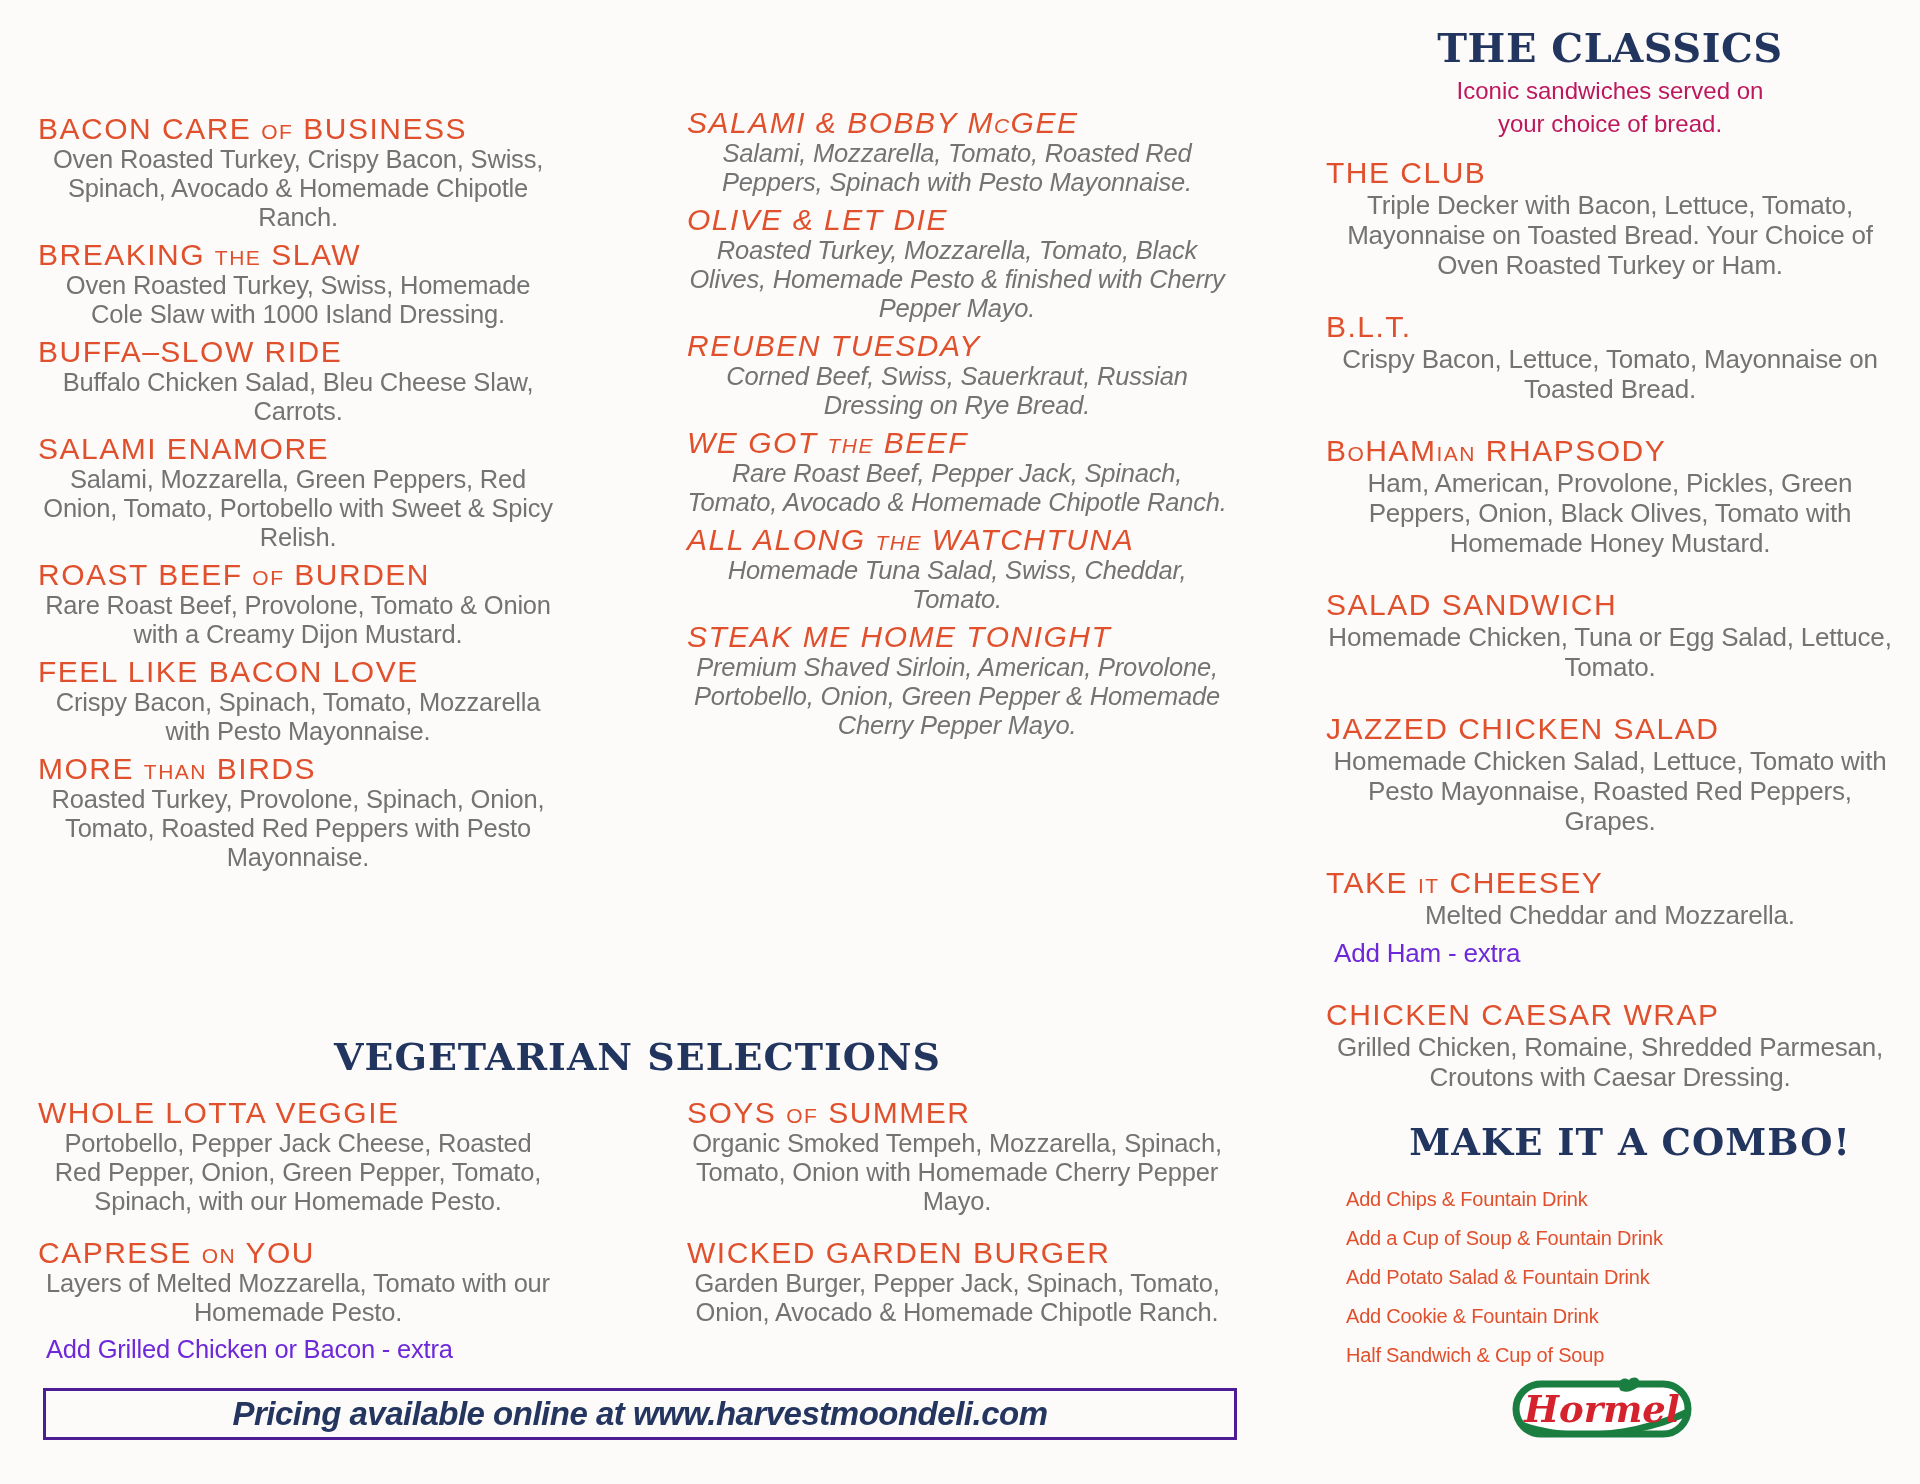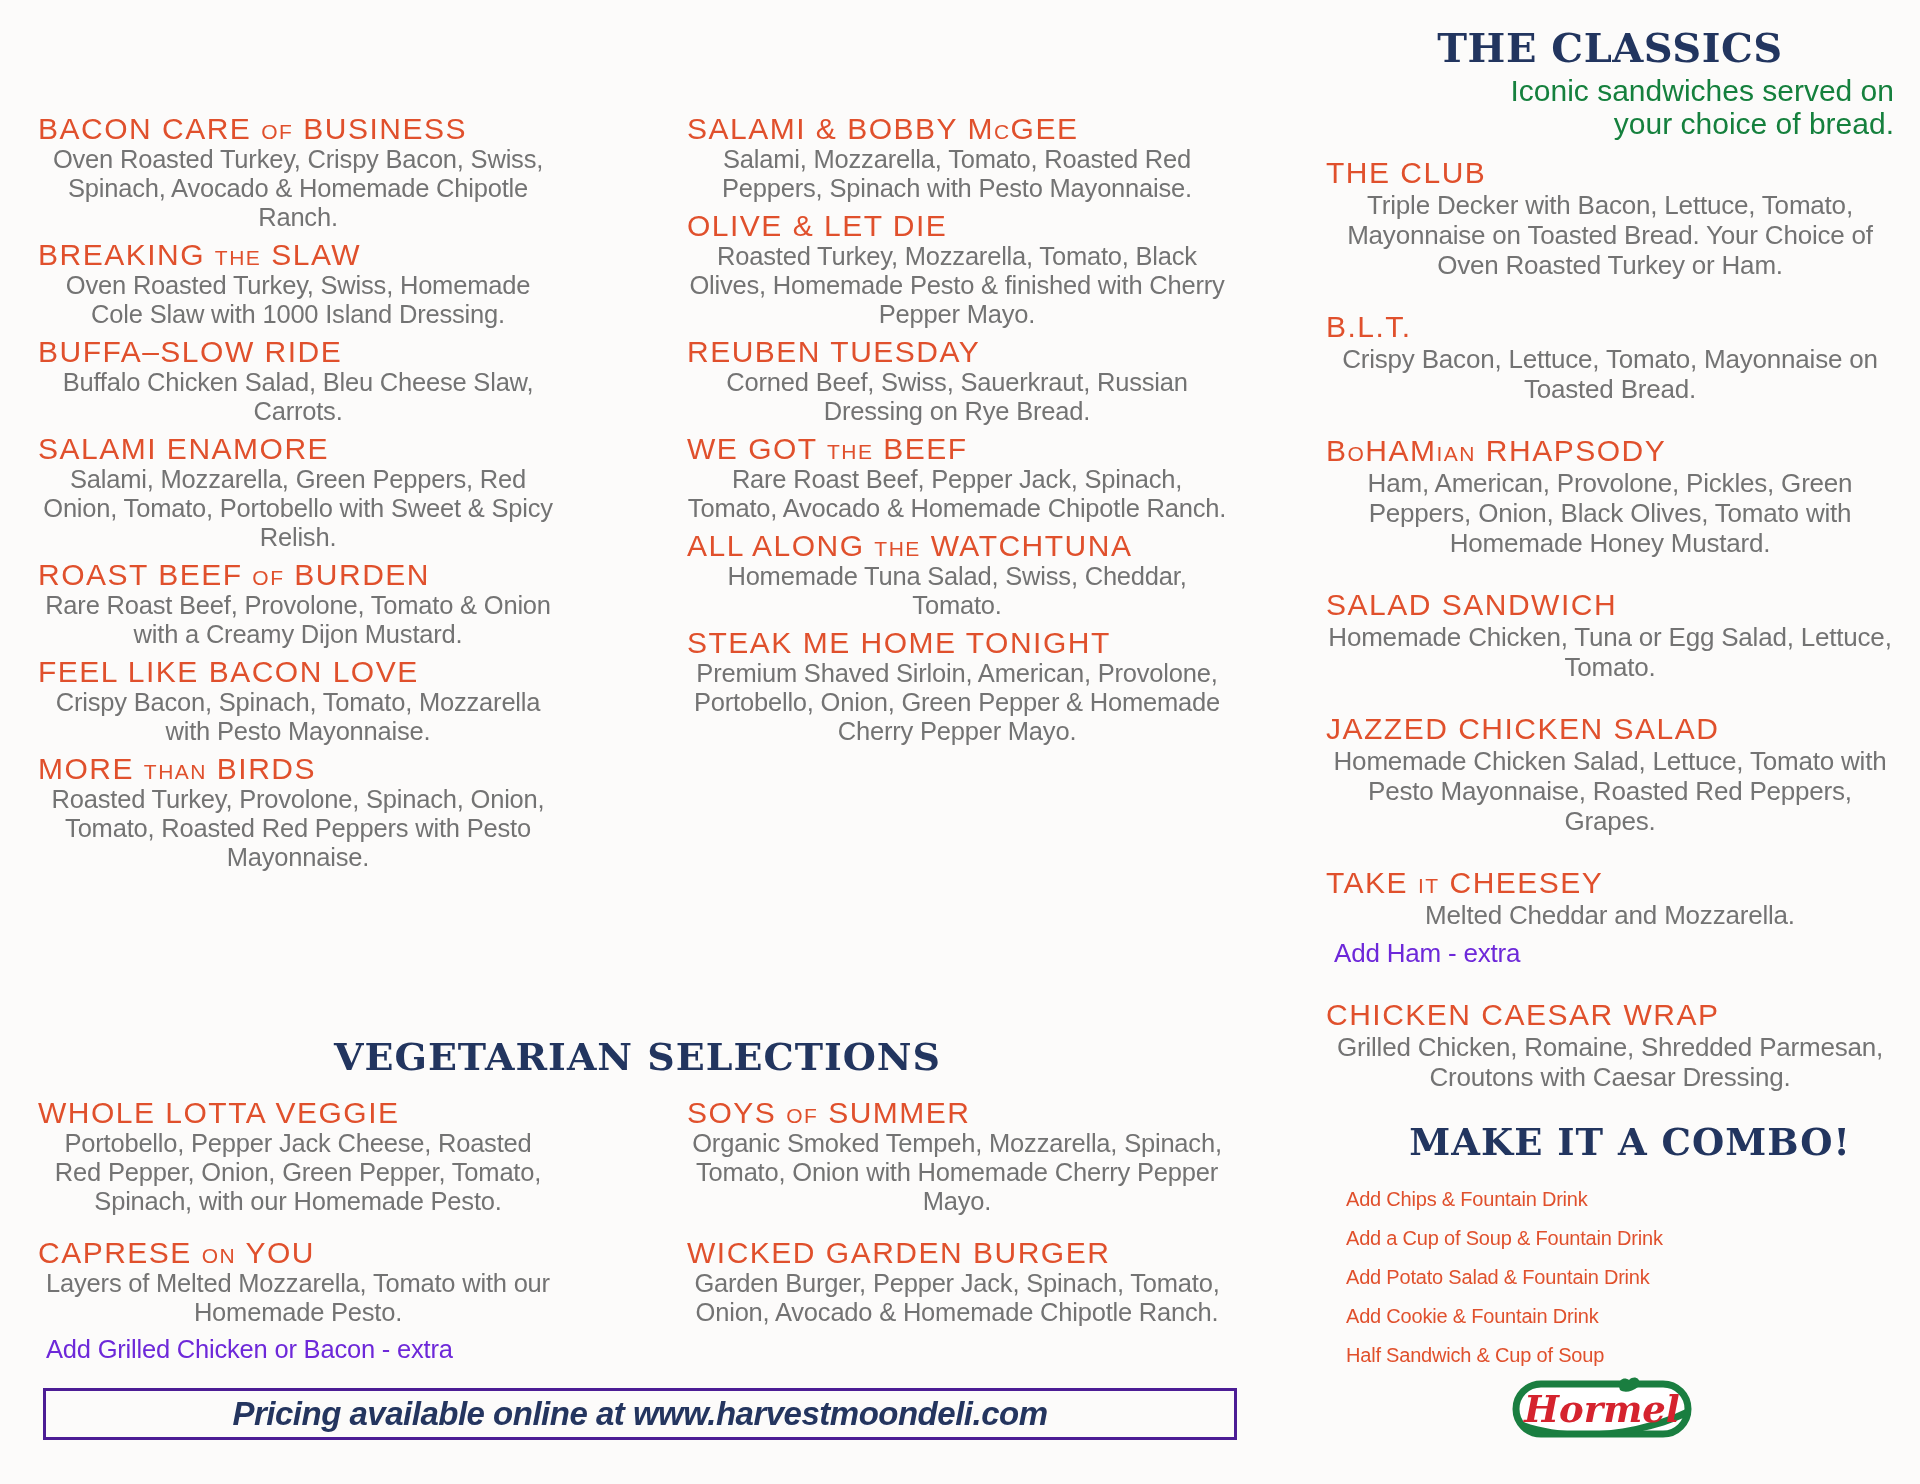--- a/index.html
+++ b/index.html
@@ -14,21 +14,21 @@
     font-weight:bold; color:#22355f; letter-spacing:0.5px;
     margin:0;
   }
   
   .spec-head { position:absolute; left:35px; top:22px; width:1205px; text-align:center; }
   .spec-head h1 { font-size:40px; line-height:48px; }
   .spec-sub { margin:4px 0 0 0; color:#e0502c; font-size:29px; line-height:34px; }
 
   .col { position:absolute; }
   .col-a { left:38px;  top:112px; width:520px; }
-  .col-b { left:687px; top:112px; width:540px; }
+  .col-b { left:687px; top:106px; width:540px;font-style:italic; }
 
   .menu-item { margin:0 0 6px 0; }
   .item-title {
     margin:0; font-weight:400; color:#e0502c;
     font-variant:small-caps;
     font-size:30px; line-height:33px; letter-spacing:1.5px;
   }
   .item-desc {
     margin:0; color:#737373;
     font-size:25.5px; line-height:29px; letter-spacing:-0.2px;text-align:center;
@@ -51,21 +51,21 @@
     display:flex; align-items:center; justify-content:center;
   }
   .pricing span {
     font-style:italic; font-weight:bold; color:#24355f;
     font-size:33px; letter-spacing:-0.5px;
   }
 
   
   .classics { position:absolute; left:1326px; top:24px; width:568px; }
   .classics-head { text-align:center; font-size:40px; line-height:48px; }
-  .classics-sub { margin:2px 0 0 0; text-align:right; color:#15803d; font-size:30px; line-height:33px; }
+  .classics-sub { margin:2px 0 0 0; text-align:center; color:#be185d; font-size:24px; line-height:33px; }
   .classics-items { margin-top:16px; }
   .classics .menu-item { margin-bottom:30px; }
   .classics .item-desc, .classics .item-note { font-size:26px; line-height:30px; }
   .classics .item-title { line-height:34px; }
 
   
   .combo { position:absolute; left:1326px; top:1120px; width:568px;margin-left:20px; }
   .combo-title { text-align:center; font-size:37px; line-height:44px; letter-spacing:1px; }
   .combo-list { margin-top:16px; }
   .combo-option { color:#e0502c; font-size:20px; line-height:39px; letter-spacing:-0.2px; }

